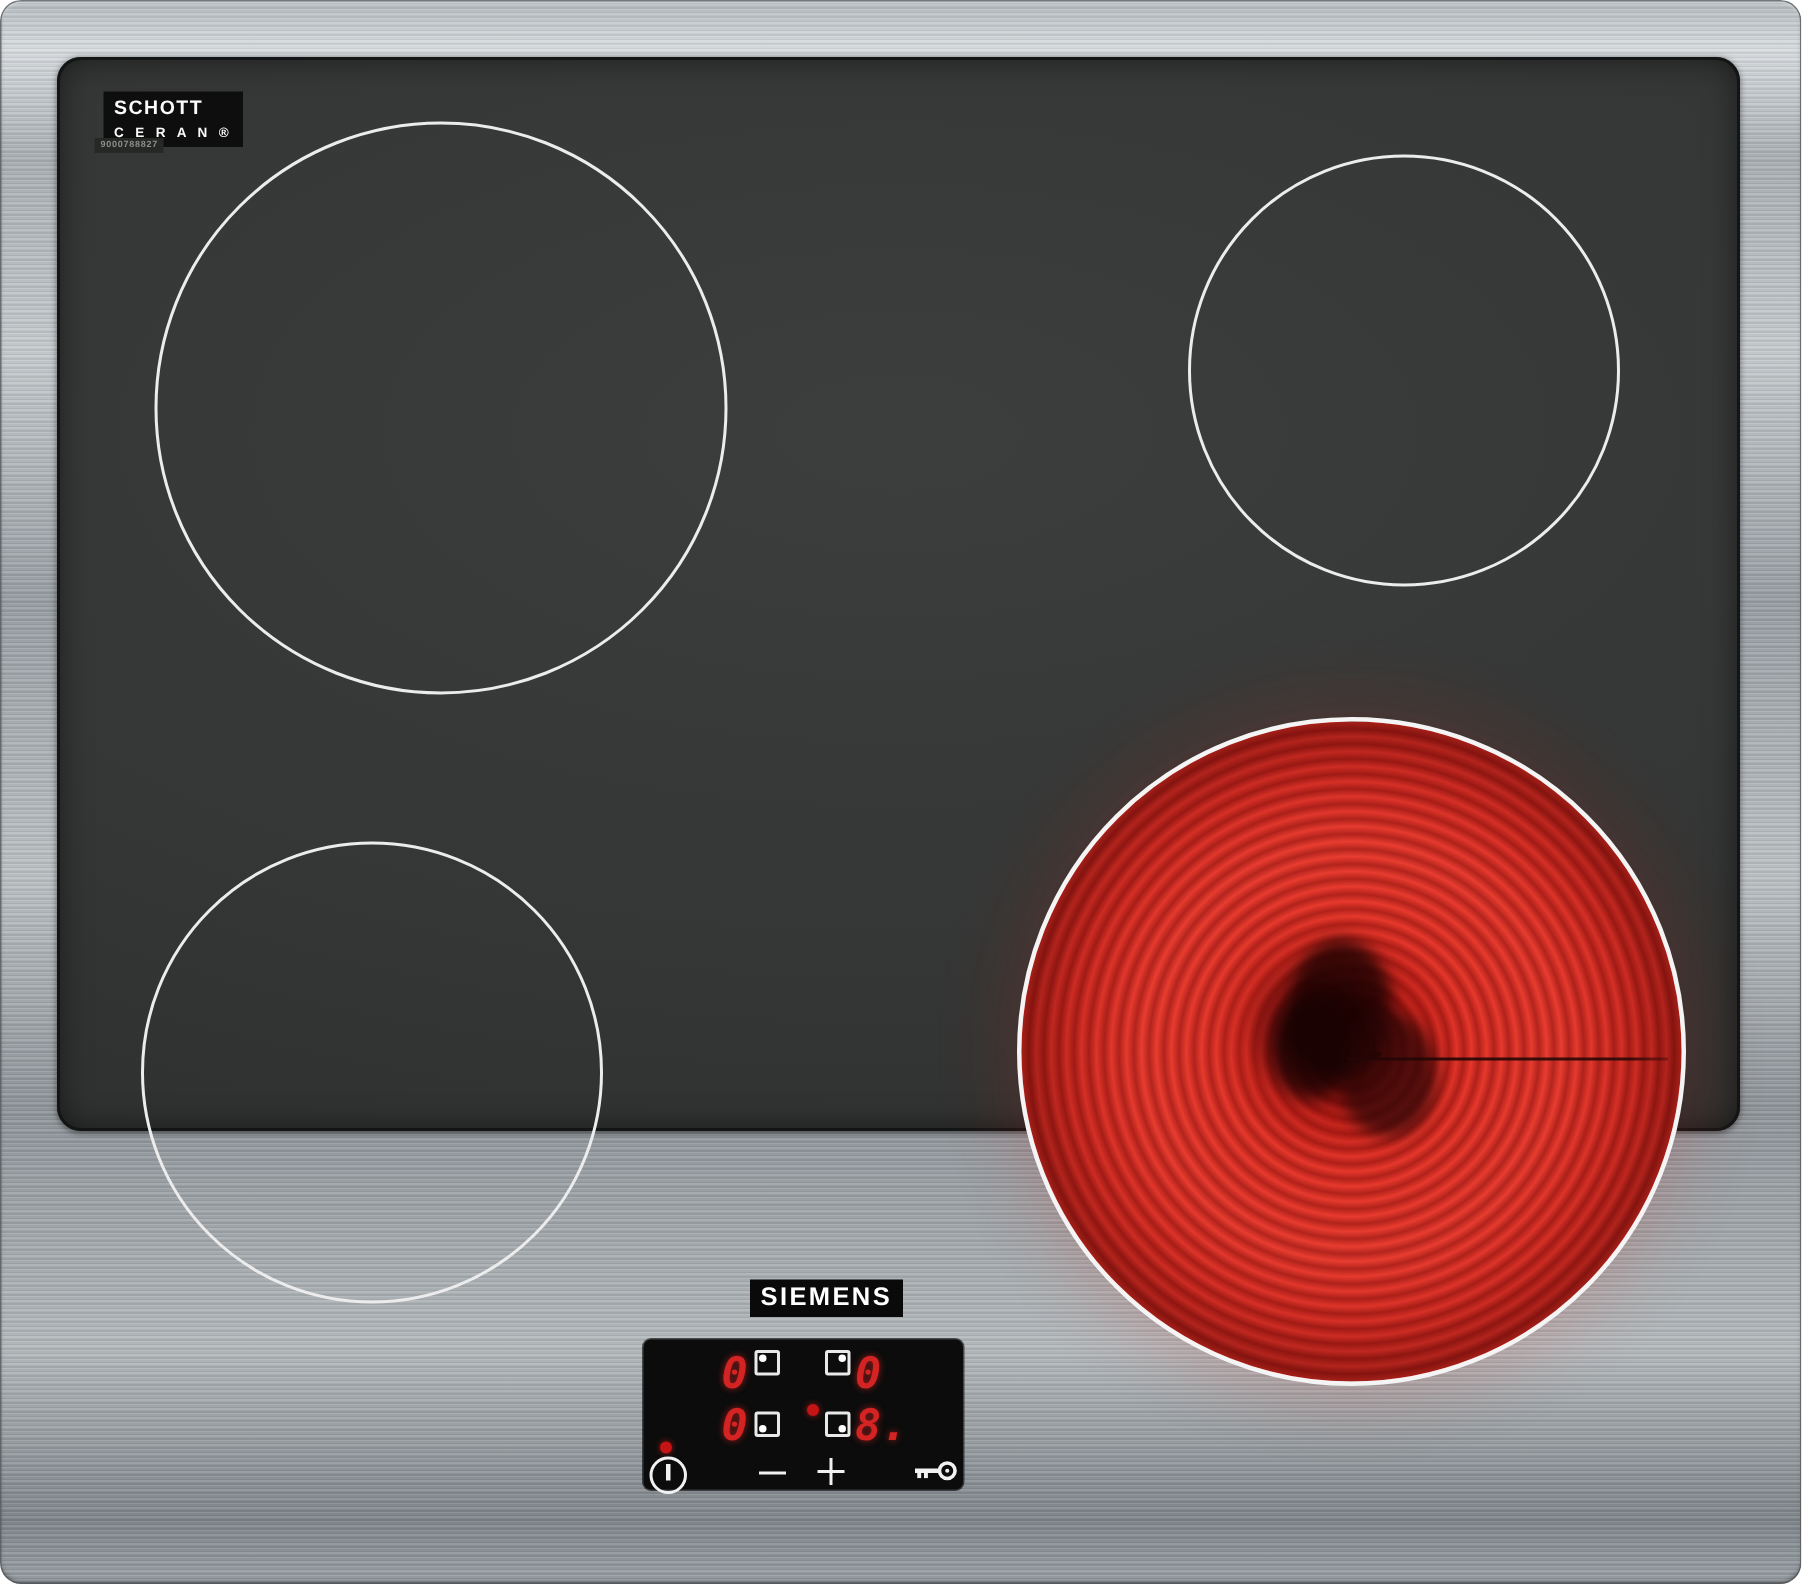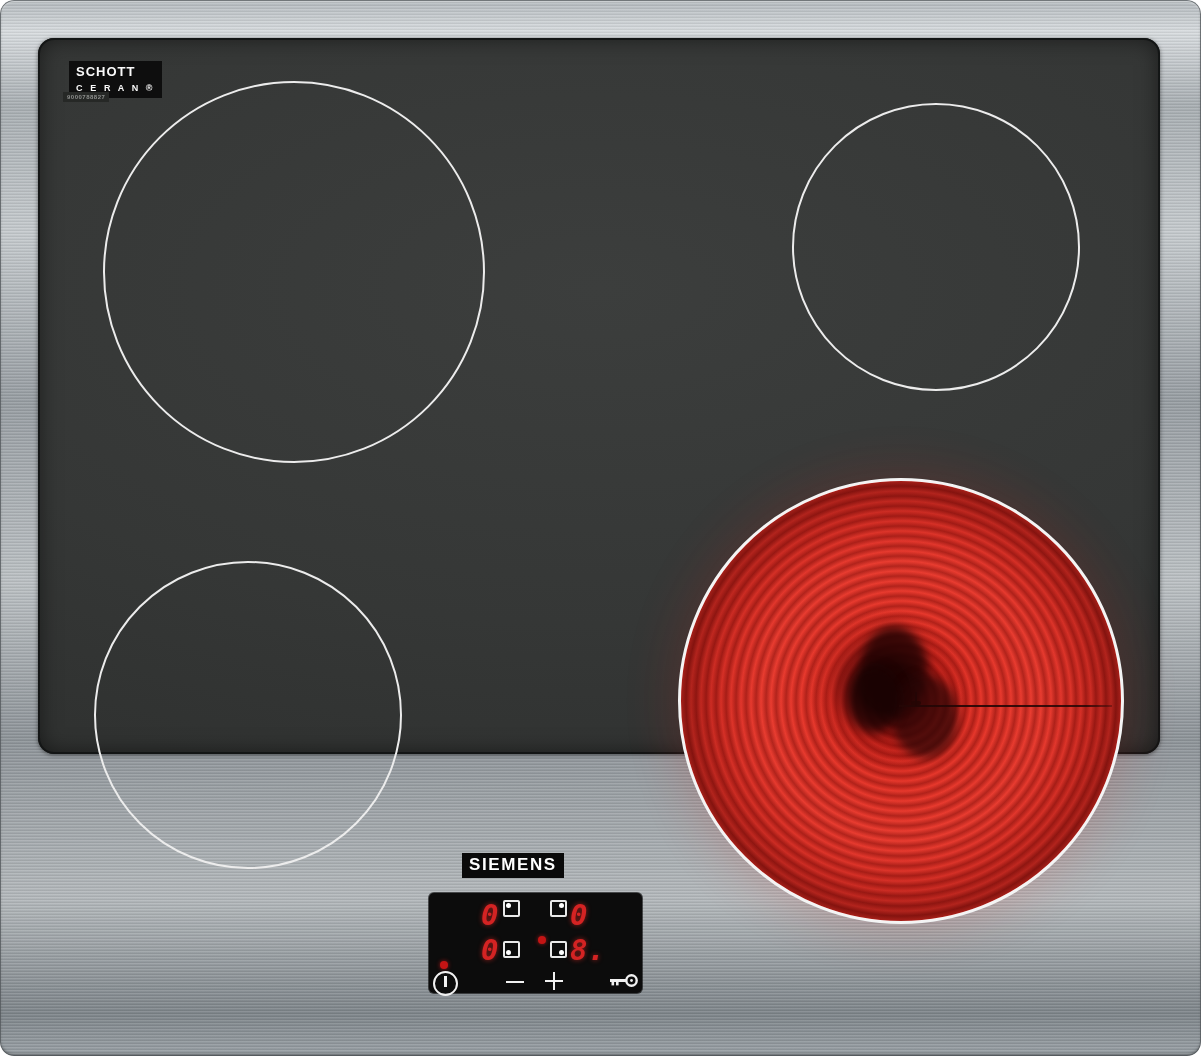--- a/index.html
+++ b/index.html
@@ -43,21 +43,21 @@
   .swirl{position:absolute;border-radius:50%;filter:blur(5px);background:rgba(30,3,3,.8);}
   .swirl.a{left:41%;top:33%;width:15%;height:19%;}
   .swirl.b{left:48%;top:44%;width:15%;height:19%;background:rgba(40,5,5,.72);}
   .swirl.c{left:38%;top:42%;width:12%;height:15%;background:rgba(26,3,3,.75);}
   .sensor-line{position:absolute;left:49.5%;top:51%;width:48.5%;height:2px;
     background:linear-gradient(90deg, rgba(36,6,5,.95), rgba(36,6,5,.85) 88%, rgba(36,6,5,.35));}
   .sensor-line::before{content:"";position:absolute;left:16px;top:-13px;width:2px;height:14px;background:rgba(36,6,5,.9);}
   .sensor-line::after{content:"";position:absolute;left:12px;top:-4px;width:10px;height:4px;border-radius:2px;background:rgba(36,6,5,.85);}
 
   
-  .siemens{position:absolute;left:424px;top:815px;background:#0a0a0a;color:#ffffff;
+  .siemens{position:absolute;left:462px;top:815px;background:#0a0a0a;color:#ffffff;
     font-size:17px;font-weight:bold;letter-spacing:1.6px;padding:2px 7px 3px 7px;}
 
   
   .panel{position:absolute;left:391px;top:855px;width:213px;height:100px;background:#0c0c0c;border-radius:5px;
     box-shadow:0 0 0 1px rgba(0,0,0,.6);}
   .seg-digit{position:absolute;color:#d42323;font-family:"DejaVu Sans Mono",monospace;
     font-style:italic;font-weight:bold;font-size:29px;line-height:1;
     text-shadow:0 0 5px rgba(225,40,35,.65);}
   .pos-square{position:absolute;width:13px;height:13px;border:2px solid #e9e9e9;border-radius:2px;background:transparent;}
   .pos-dot{position:absolute;width:5px;height:5px;border-radius:50%;background:#ffffff;}

